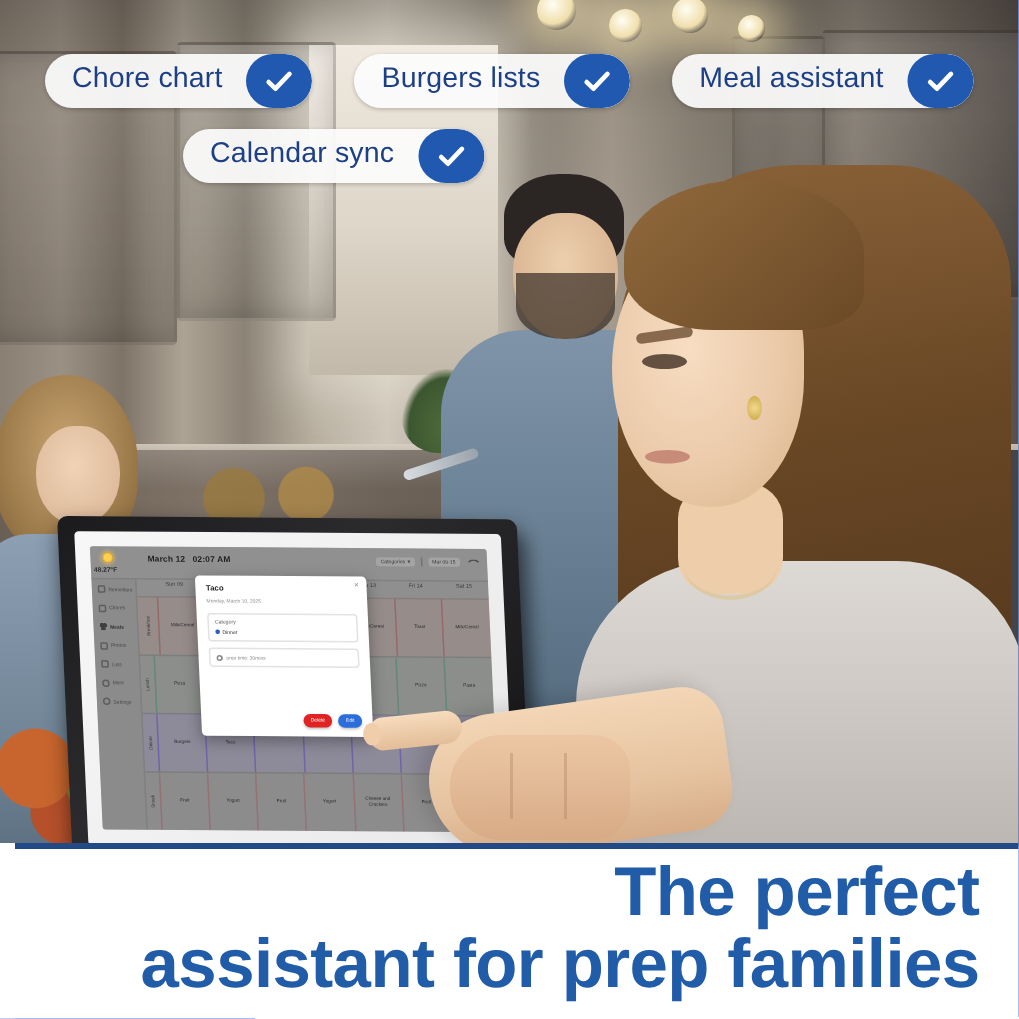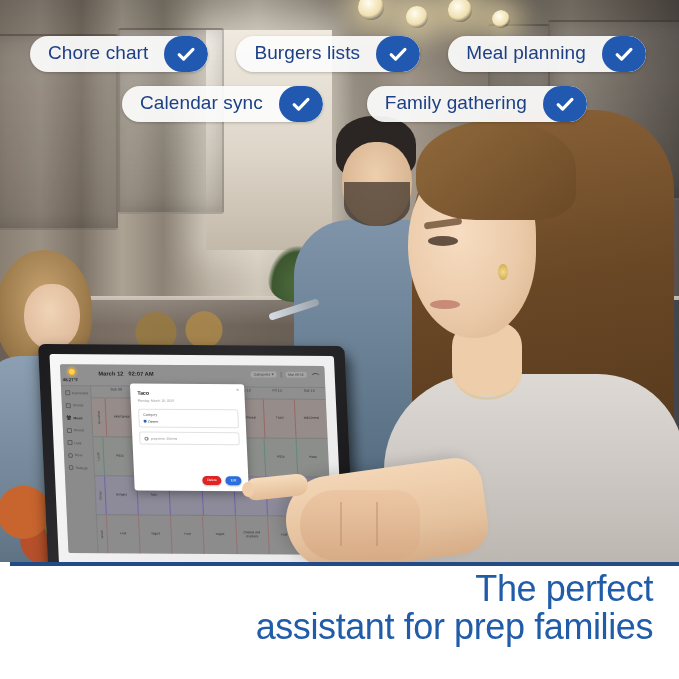--- a/index.html
+++ b/index.html
@@ -434,39 +434,39 @@
     padding: 6px 16px 8px 18px; letter-spacing: .1px; white-space: nowrap;
   }
   .pill-chk {
     width: 44px; background: #2159b0;
     display: flex; align-items: center; justify-content: center;
     border-radius: 999px;
   }
   .pill-chk svg { display: block; }
 
   #pills-top  { left: 30px; top: 36px; gap: 28px; }
-  #pills-bot  { left: 122px; top: 86px; gap: 44px; justify-content: center; }
+  #pills-bot  { left: 122px; top: 86px; gap: 22px; justify-content: center; }
 
   
   .blue-rule {
     position: absolute; left: 0; top: 562px; width: 679px; height: 4px;
     background: #214a86;
   }
   .left-strip {
     position: absolute; left: 0; top: 562px; width: 10px; height: 117px;
     background: #ffffff;
   }
   #bottom {
     position: absolute; left: 0; top: 566px; width: 679px; height: 113px;
     background: #ffffff;
   }
   .tagline {
     position: absolute; right: 26px; top: 4px;
     text-align: right;
-    font-size: 36px; font-weight: 400; color: #215ca8;
+    font-size: 46px; font-weight: 700; color: #215ca8;
     line-height: 1.05; letter-spacing: -.4px;
   }
   .tagline .l2 { display: block; }
 </style>
 </head>
 <body>
 
 <div id="scene">
   <div class="kitchen-base"></div>
   <div class="window"></div>
@@ -679,45 +679,37 @@
       </div>
       <div class="pill">
         <div class="pill-txt">Burgers lists</div>
         <div class="pill-chk">
           <svg width="22" height="22" viewBox="0 0 24 24" aria-hidden="true">
             <path d="M4.5 12.8 L9.4 17.6 L19.6 6.9" fill="none" stroke="#ffffff" stroke-width="3.4" stroke-linecap="round" stroke-linejoin="round"></path>
           </svg>
         </div>
       </div>
       <div class="pill">
-        <div class="pill-txt">Meal planning</div>
+        <div class="pill-txt">Meal assistant</div>
         <div class="pill-chk">
           <svg width="22" height="22" viewBox="0 0 24 24" aria-hidden="true">
             <path d="M4.5 12.8 L9.4 17.6 L19.6 6.9" fill="none" stroke="#ffffff" stroke-width="3.4" stroke-linecap="round" stroke-linejoin="round"></path>
           </svg>
         </div>
       </div>
     </div>
   <div class="pill-row" id="pills-bot">
       <div class="pill">
         <div class="pill-txt">Calendar sync</div>
         <div class="pill-chk">
           <svg width="22" height="22" viewBox="0 0 24 24" aria-hidden="true">
             <path d="M4.5 12.8 L9.4 17.6 L19.6 6.9" fill="none" stroke="#ffffff" stroke-width="3.4" stroke-linecap="round" stroke-linejoin="round"></path>
           </svg>
         </div>
       </div>
-      <div class="pill">
-        <div class="pill-txt">Family gathering</div>
-        <div class="pill-chk">
-          <svg width="22" height="22" viewBox="0 0 24 24" aria-hidden="true">
-            <path d="M4.5 12.8 L9.4 17.6 L19.6 6.9" fill="none" stroke="#ffffff" stroke-width="3.4" stroke-linecap="round" stroke-linejoin="round"></path>
-          </svg>
-        </div>
-      </div>
     </div>
 </div>
 
 <div class="blue-rule"></div>
 <div id="bottom">
   <div class="tagline">
     <span class="l1">The perfect</span>
     <span class="l2">assistant for prep families</span>
   </div>
 </div>

